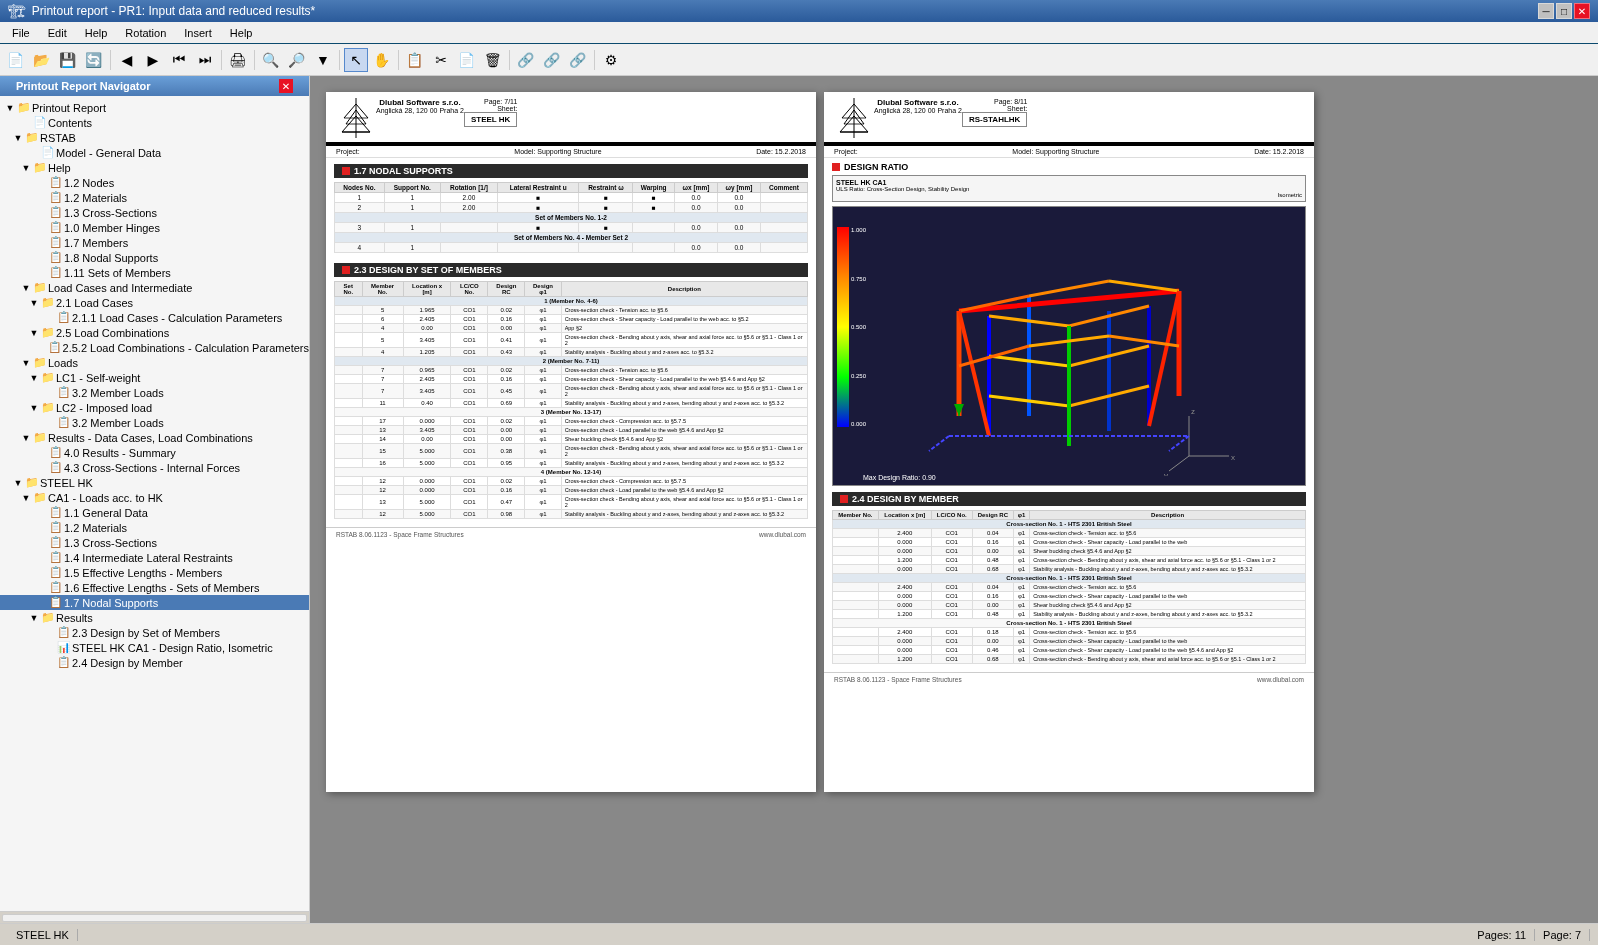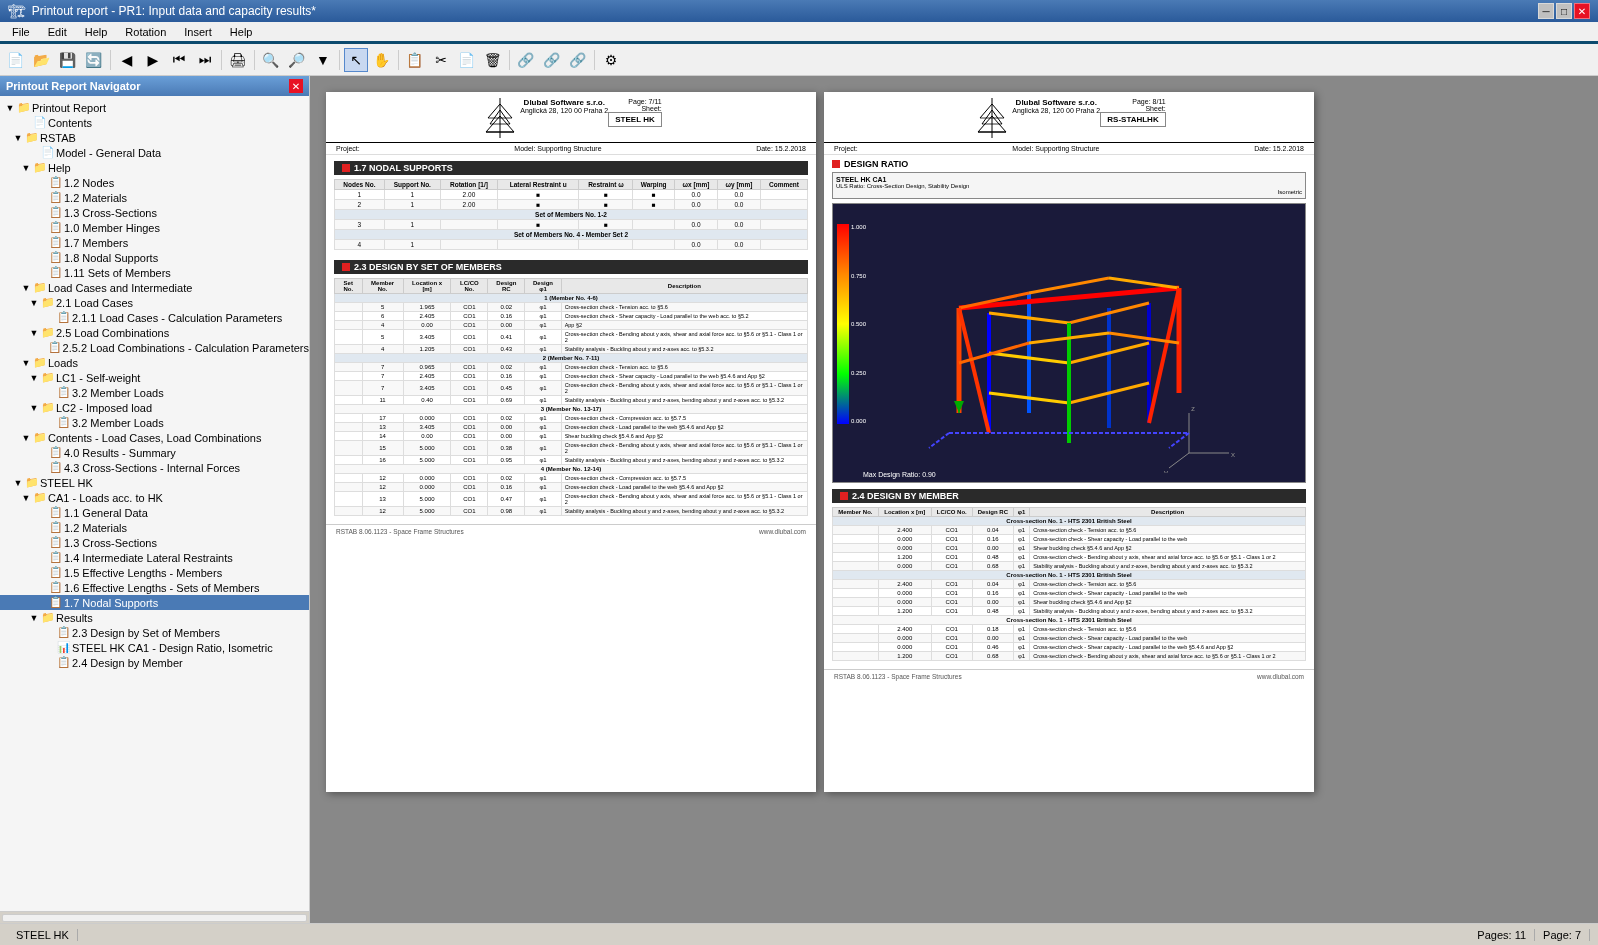--- a/index.html
+++ b/index.html
@@ -28,21 +28,21 @@
     }
     .title-bar-btn.close { background: #e81123; color: white; }
 
     
     .menu-bar {
       background: #f0f0f0;
       height: 22px;
       display: flex;
       align-items: center;
       padding: 0 4px;
-      border-bottom: 3px solid #0c4a6e;
+      border-bottom: 1px solid #0c4a6e;
       gap: 2px;
     }
     .menu-item {
       padding: 2px 8px;
       cursor: pointer;
       font-size: 11px;
     }
 
     
     .toolbar {
@@ -76,21 +76,21 @@
       width: 310px;
       background: #f5f5f5;
       border-right: 1px solid #ccc;
       display: flex;
       flex-direction: column;
       flex-shrink: 0;
     }
     .navigator-header {
       background: linear-gradient(to bottom, #6a9fd8, #4a7ab5);
       color: white;
-      padding: 3px 6px;
+      padding: 3px 16px;
       font-size: 11px;
       font-weight: bold;
       display: flex;
       justify-content: space-between;
       align-items: center;
     }
     .navigator-close {
       width: 14px; height: 14px;
       background: #e81123;
       border: none;
@@ -141,24 +141,24 @@
       background: white;
       width: 490px;
       min-width: 490px;
       min-height: 700px;
       box-shadow: 2px 2px 8px rgba(0,0,0,0.4);
       font-size: 7px;
       overflow: hidden;
     }
     .page-header {
       display: flex;
-      justify-content: center;
+      justify-content: flex-start;
       align-items: flex-start;
       padding: 6px 10px 4px;
-      border-bottom: 1px solid #000000;
+      border-bottom: 4px solid #000000;
     }
     .page-logo {
       width: 40px; height: 40px;
       display: flex; align-items: center; justify-content: center;
     }
     .page-company {
       text-align: center;
       font-size: 7px;
     }
     .page-company .company-name { font-weight: bold; font-size: 8px; }
@@ -281,21 +281,21 @@
       font-size: 6.5px;
       background: #f5f5f5;
     }
   </style>
 </head>
 <body>
 
 <div class="title-bar">
   <div style="display:flex;align-items:center;gap:6px;">
     <span style="font-size:14px;">🏗</span>
-    <span>Printout report - PR1: Input data and capacity results*</span>
+    <span>Printout report - PR1: Input data and reduced results*</span>
   </div>
   <div class="title-bar-buttons">
     <button class="title-bar-btn">─</button>
     <button class="title-bar-btn">□</button>
     <button class="title-bar-btn close">✕</button>
   </div>
 </div>
 
 <div class="menu-bar">
   <span class="menu-item">File</span>
@@ -498,21 +498,21 @@
         <span class="indent" style="width:44px"></span>
         <span class="toggle"> </span>
         <span class="icon icon-page">📋</span>
         <span class="label">3.2 Member Loads</span>
       </div>
 
       <div class="tree-item">
         <span class="indent" style="width:20px"></span>
         <span class="toggle">▼</span>
         <span class="icon icon-folder">📁</span>
-        <span class="label">Contents - Load Cases, Load Combinations</span>
+        <span class="label">Results - Data Cases, Load Combinations</span>
       </div>
 
       <div class="tree-item">
         <span class="indent" style="width:36px"></span>
         <span class="toggle"> </span>
         <span class="icon icon-page">📋</span>
         <span class="label">4.0 Results - Summary</span>
       </div>
 
       <div class="tree-item">

